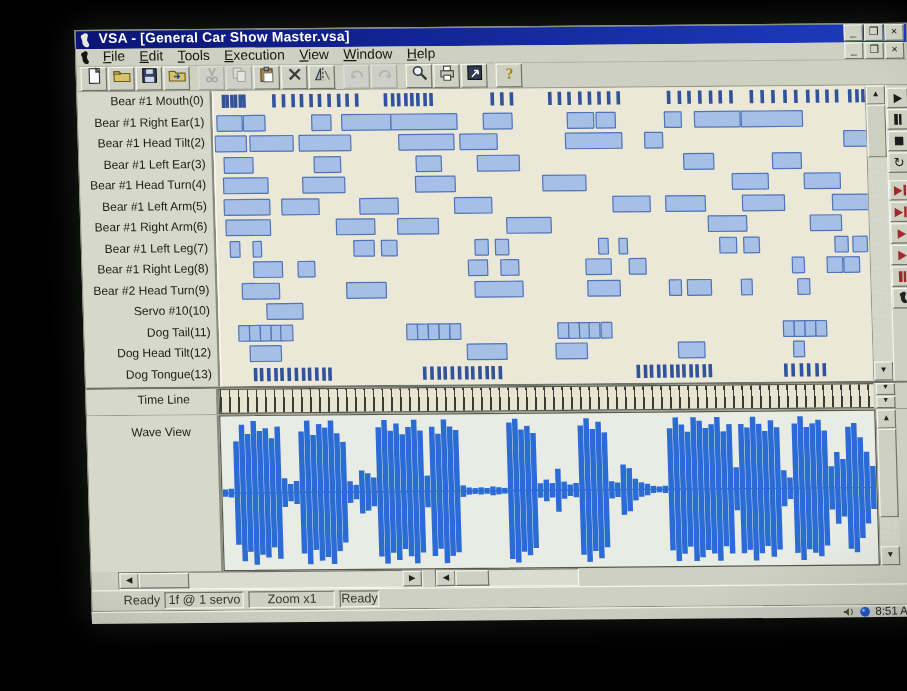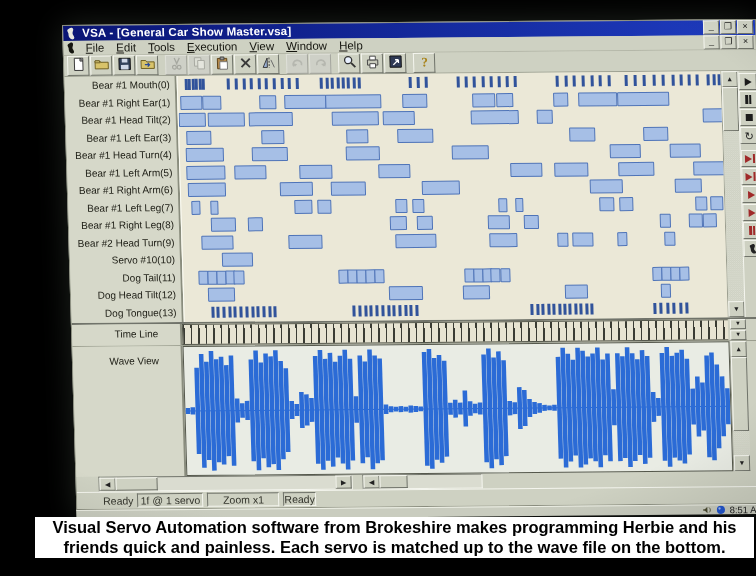--- a/index.html
+++ b/index.html
@@ -685,14 +685,13 @@
         </svg>
       <svg class="trayico" width="9" height="9" viewBox="0 0 10 10">
           <circle cx="5" cy="5" r="4.5" fill="#2255cc"></circle>
           <circle cx="3.5" cy="3.5" r="1.3" fill="#9db8f0"></circle>
         </svg>
       <span>8:51 AM</span>
     </div>
   </div>
 
   <div class="vignette"></div>
-  <div class="caption">Visual Servo Automation software from Brokeshire makes programming Herbie and his friends quick and painless.  Each servo is matched up to the wave file on the bottom.</div>
 </div>
 
 </body></html>

